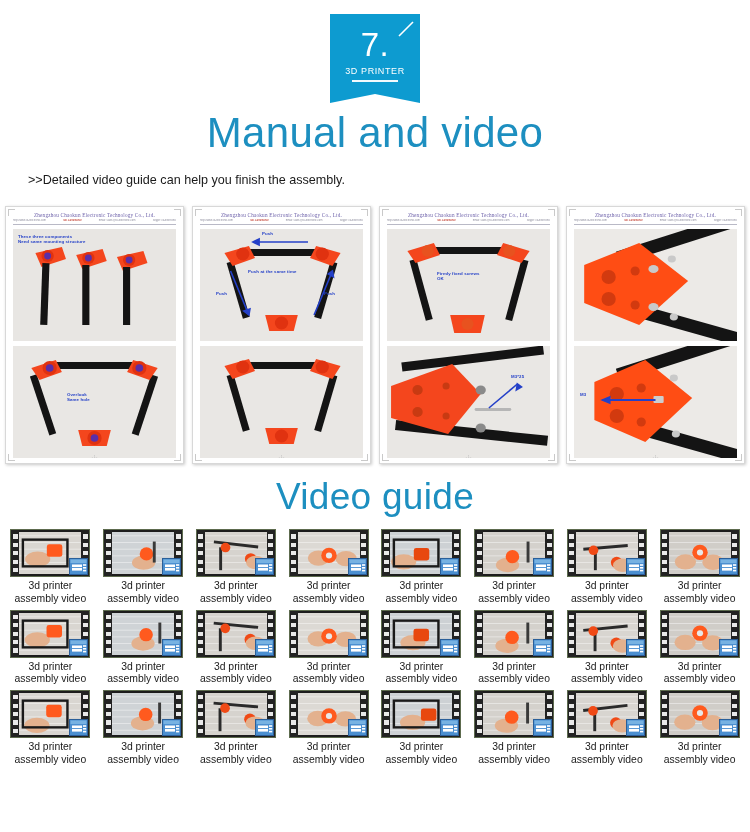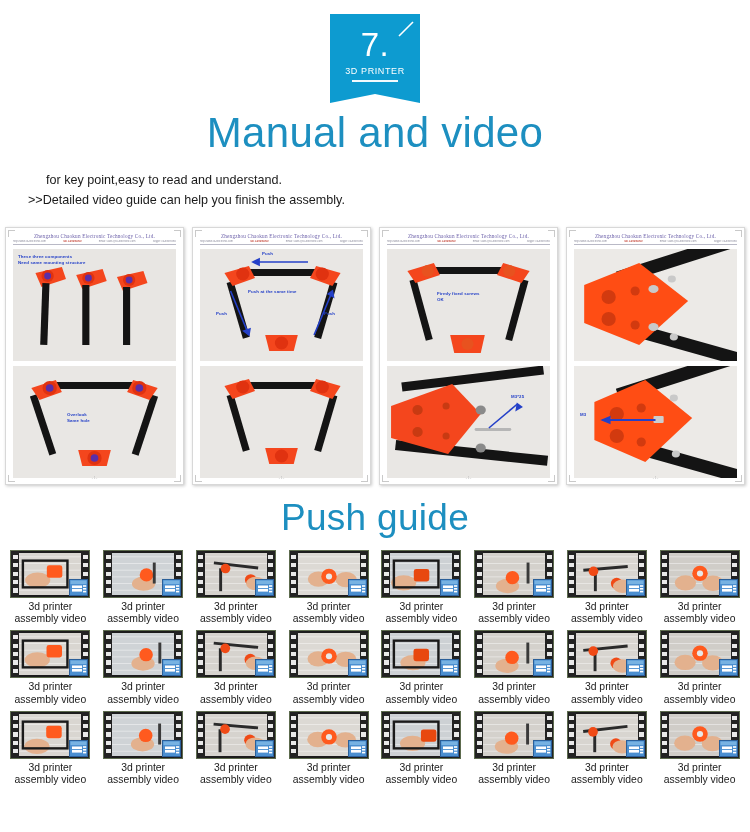--- a/index.html
+++ b/index.html
@@ -252,21 +252,20 @@
     <div class="badge-num">7.</div>
     <div class="badge-sub">3D PRINTER</div>
     <div class="badge-rule"></div>
     <div class="badge-tail"></div>
   </div>
 </div>
 
 <h1 class="page-title">Manual and video</h1>
 
 <div class="intro">
-  <p class="indent">for key point,easy to read and understand.</p>
   <p>&gt;&gt;Detailed video guide can help you finish the assembly.</p>
 </div>
 
 <div class="pages">
 
   <div class="page">
     <span class="crop tl"></span>
     <span class="crop tr"></span>
     <span class="crop bl"></span>
     <span class="crop br"></span>
@@ -510,21 +509,21 @@
             <path d="M28 54 l7 -3 l0 6 Z" fill="#2440c8"></path>
         </g>
       </svg>
       <span class="ann" style="left:6px; top:46px;">M3</span>
     </div>
     <div class="pg-foot">- 1 -</div>
   </div>
 
 </div>
 
-<h2 class="section-title">Push guide</h2>
+<h2 class="section-title">Video guide</h2>
 
 <div class="video-grid" id="video-grid">
     <div class="vid-cell">
       <span class="film">
         <span class="perf">
           <i></i>
           <i></i>
           <i></i>
           <i></i>
           <i></i>

